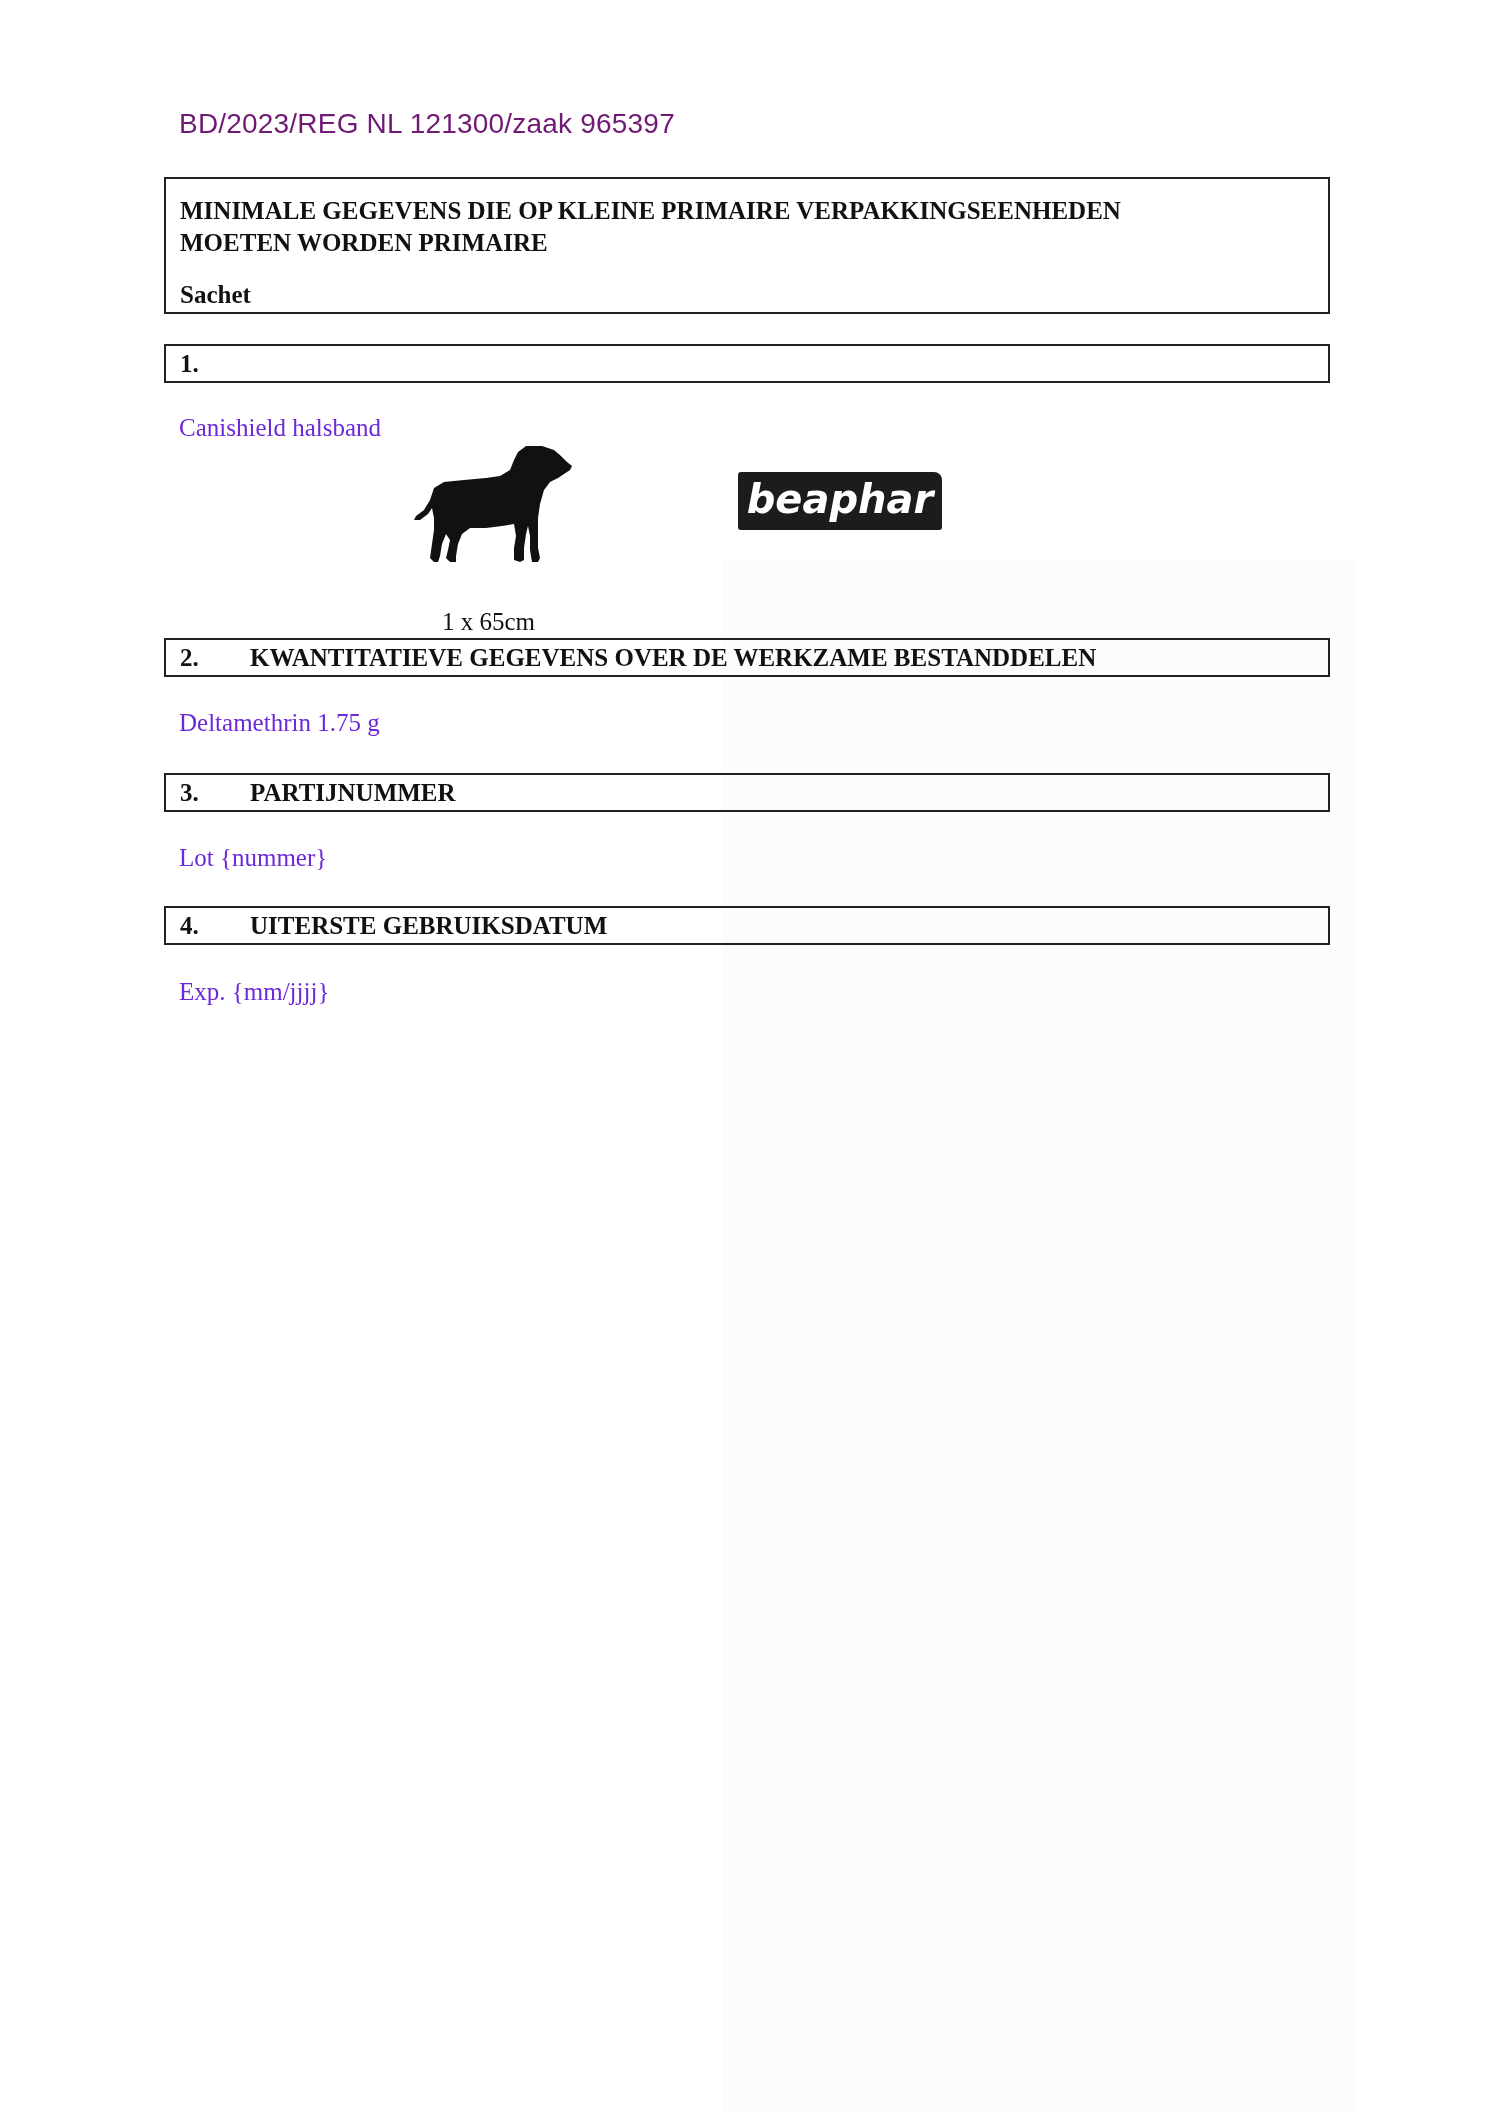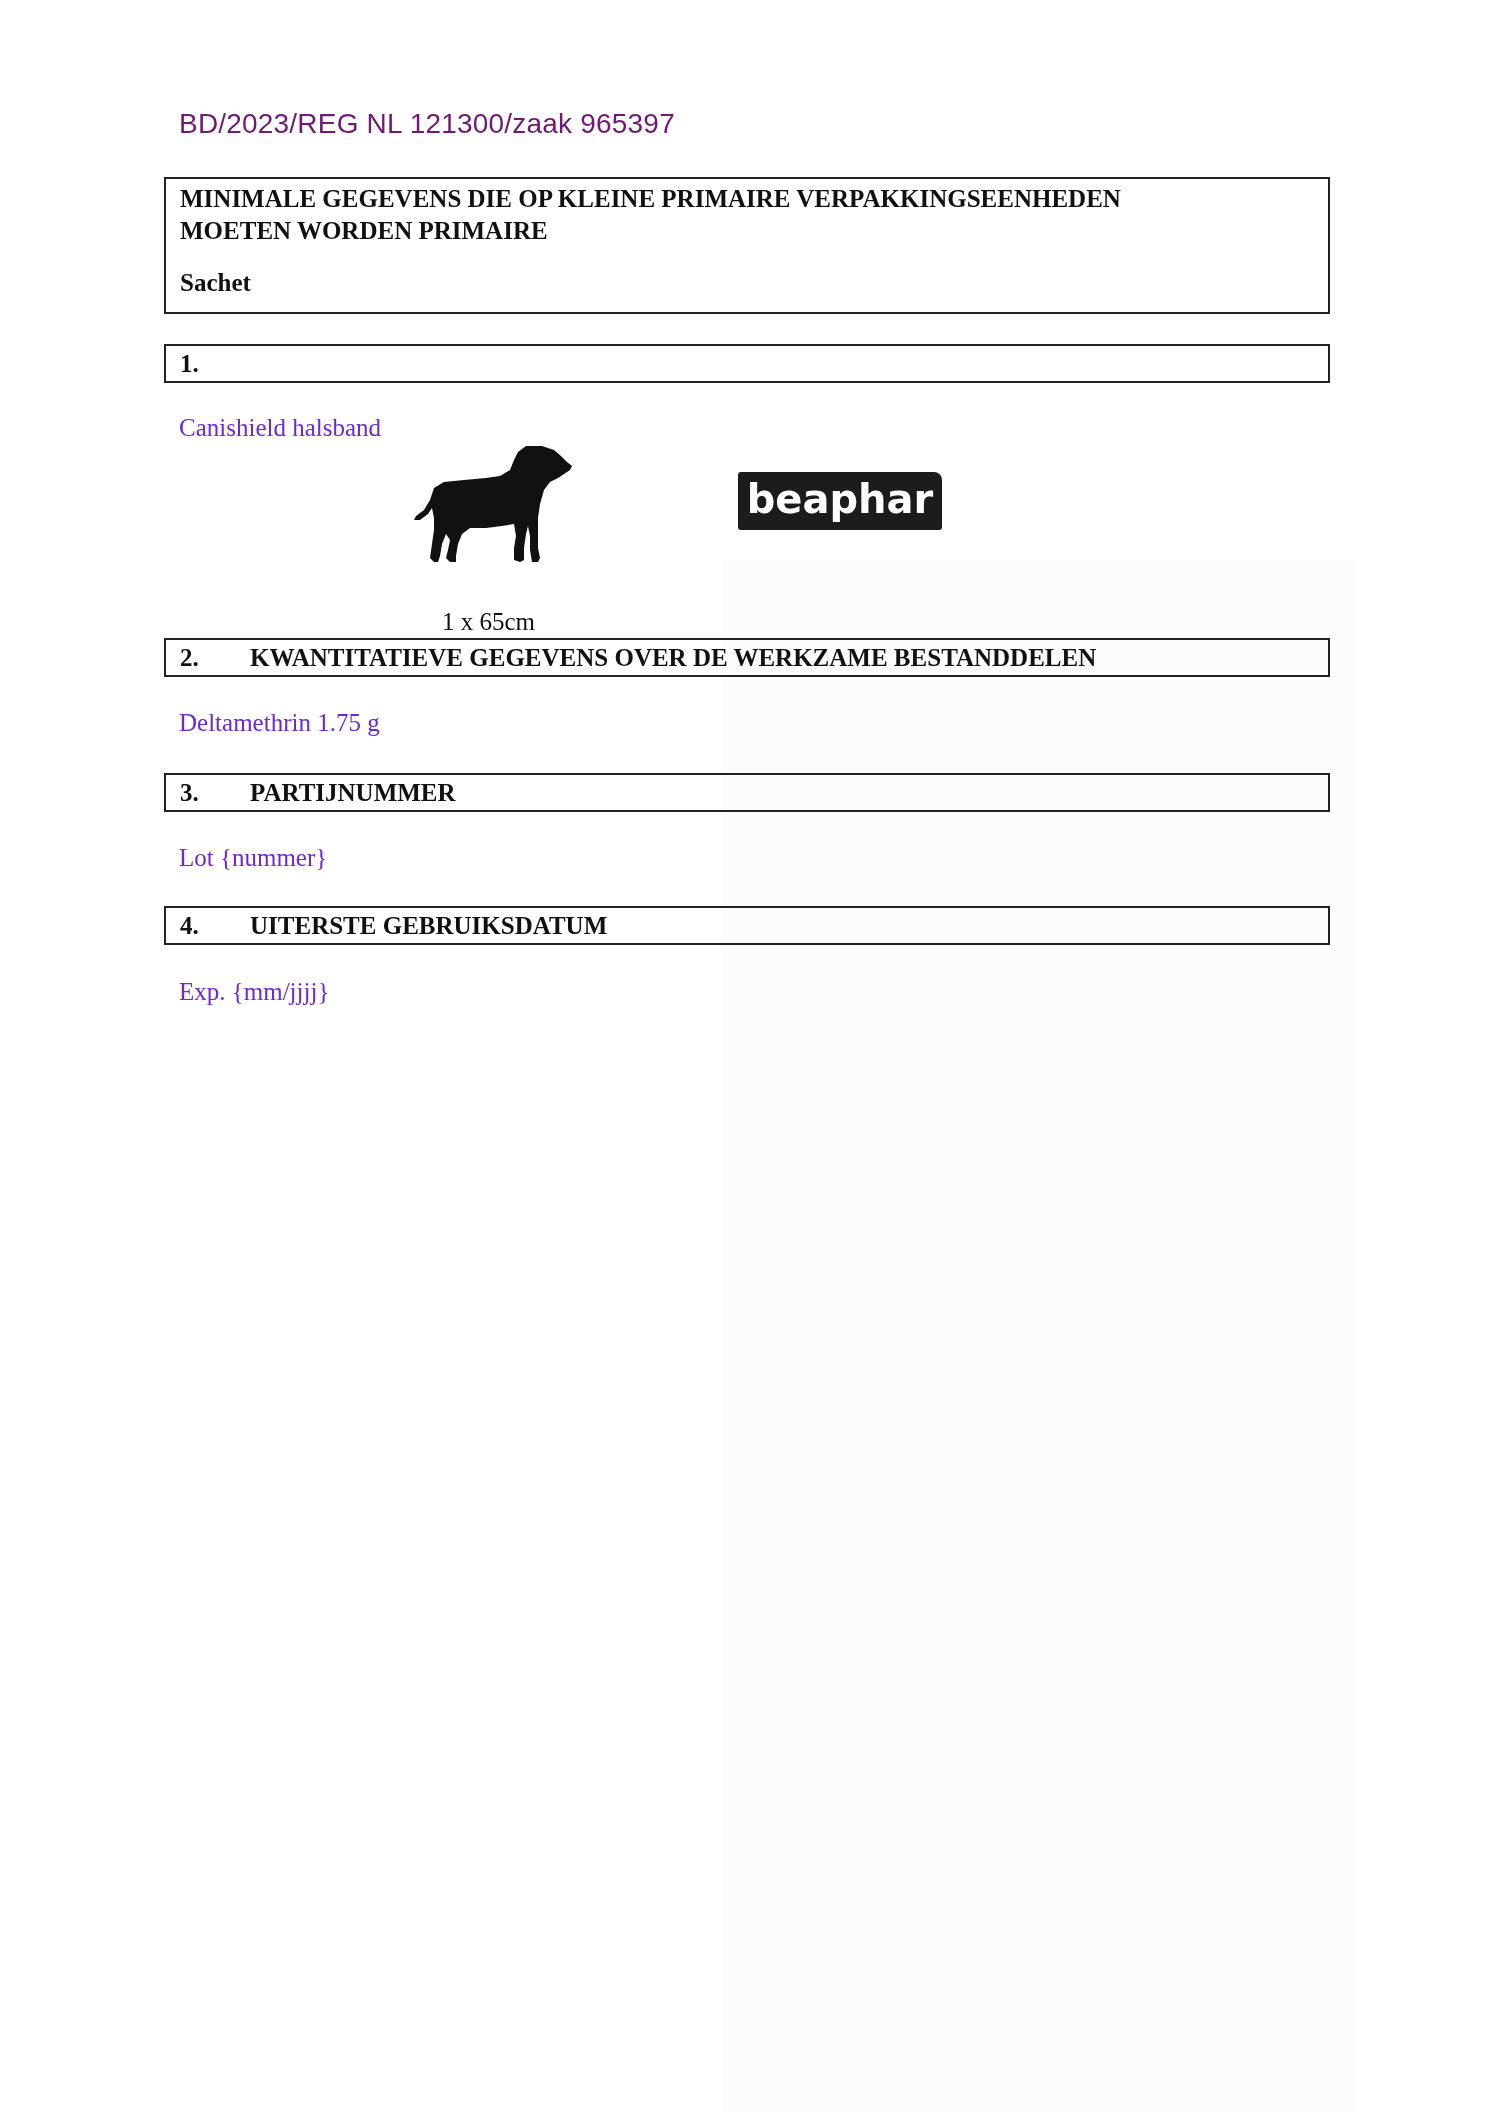--- a/index.html
+++ b/index.html
@@ -28,21 +28,21 @@
     .box {
       position: absolute;
       left: 164px;
       width: 1166px;
       border: 2px solid #222;
       box-sizing: border-box;
       background: transparent;
     }
     .header-box {
       top: 177px; height: 137px;
-      padding: 4px 14px 0 14px;
+      padding: 16px 14px 0 14px;
     }
     .header-box .title {
       font-family: "Liberation Serif", serif;
       font-weight: bold;
       font-size: 25px;
       line-height: 32px;
       margin: 0;
     }
     .header-box .subtitle {
       font-family: "Liberation Serif", serif;
@@ -95,20 +95,21 @@
       width: 204px; height: 58px;
       background: #1c1c1c;
       border-radius: 3px 8px 3px 3px;
       display: flex;
       align-items: center;
       justify-content: center;
     }
     .brand-logo span {
       font-family: "DejaVu Sans", sans-serif;
       font-weight: bold;
+      font-style: italic;
       font-size: 40px;
       color: #ffffff;
       letter-spacing: 0px;
       line-height: 1;
       margin-top: -4px;
     }
   </style>
 </head>
 <body>
 

